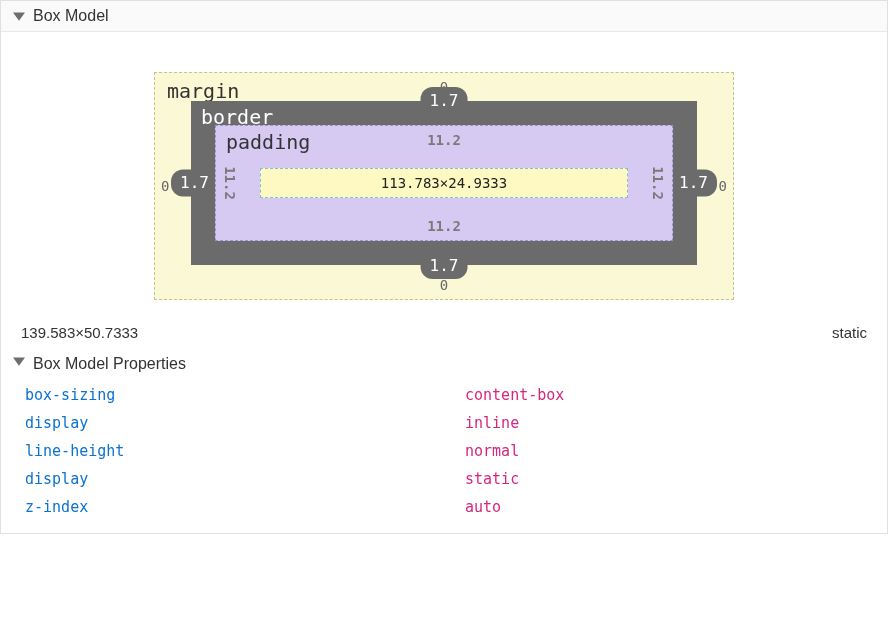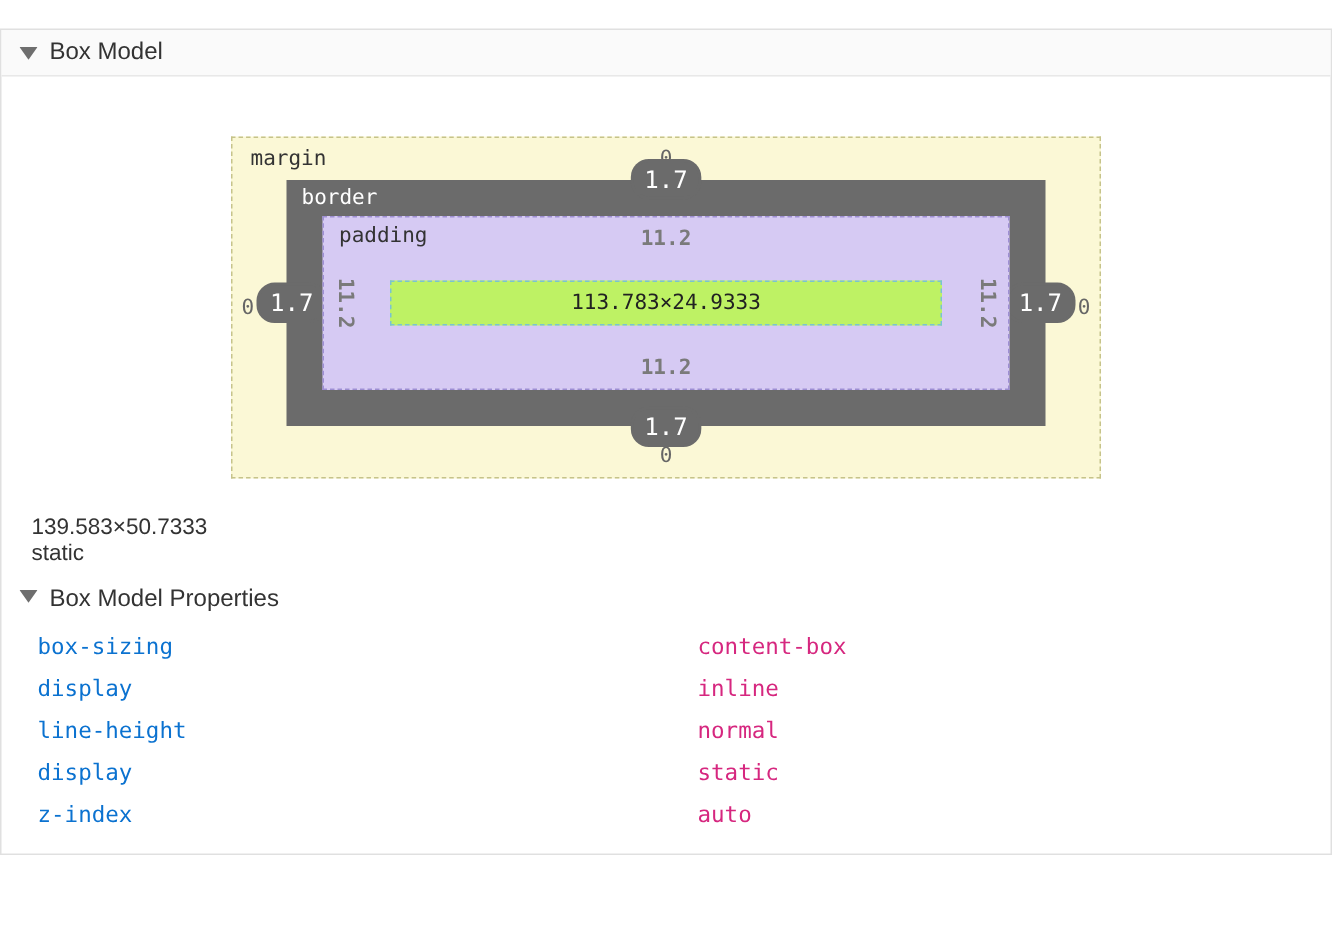--- a/index.html
+++ b/index.html
@@ -6,21 +6,20 @@
   body {
     margin: 0;
     font-family: -apple-system, BlinkMacSystemFont, "Segoe UI", Arial, sans-serif;
     font-size: 14px;
     color: #222;
     background: #fff;
     width: 888px;
   }
   .panel {
     border: 1px solid #e0e0e0;
-    margin-top: 19px;
   }
   .section-header {
     display: flex;
     align-items: center;
     padding: 6px 12px;
     border-bottom: 1px solid #e8e8e8;
     background: #fafafa;
     font-size: 16px;
     color: #333;
   }
@@ -58,33 +57,33 @@
     padding: 24px 24px 24px 24px;
   }
   .bm-padding {
     position: relative;
     background: #d6caf3;
     border: 1px dashed #9e8fd3;
     padding: 42px 44px;
   }
   .bm-content {
     position: relative;
-    background: #bef264;
+    background: #fef9c3;
     border: 1px dashed #7ac3d0;
     padding: 6px 0;
     width: 368px;
     text-align: center;
     font-family: "Menlo", "Consolas", monospace;
     font-size: 14px;
     color: #222;
   }
   .bm-label {
     position: absolute;
     font-family: "Menlo", "Consolas", monospace;
-    font-size: 14px;
+    font-size: 20px;
   }
   .bm-margin > .bm-label.tl { top: 6px; left: 12px; color:#333; }
   .bm-border > .bm-label.tl  { top: 4px; left: 10px; color:#fff; }
   .bm-padding > .bm-label.tl { top: 4px; left: 10px; color:#333; }
 
   
   .edge {
     position: absolute;
     font-family: "Menlo","Consolas",monospace;
     font-size: 14px;
@@ -116,21 +115,20 @@
   
   .bm-padding .edge { color: #7a7a7a; font-weight: bold; }
 
   
   .info-row {
     display: flex;
     justify-content: space-between;
     padding: 0 20px 8px 20px;
     font-size: 15px;
     color: #333;
-    flex-direction: column;
   }
 
   
   .props {
     padding: 4px 8px 12px 24px;
   }
   .prop-row {
     display: flex;
     padding: 5px 0;
     font-family: "Menlo","Consolas",monospace;

